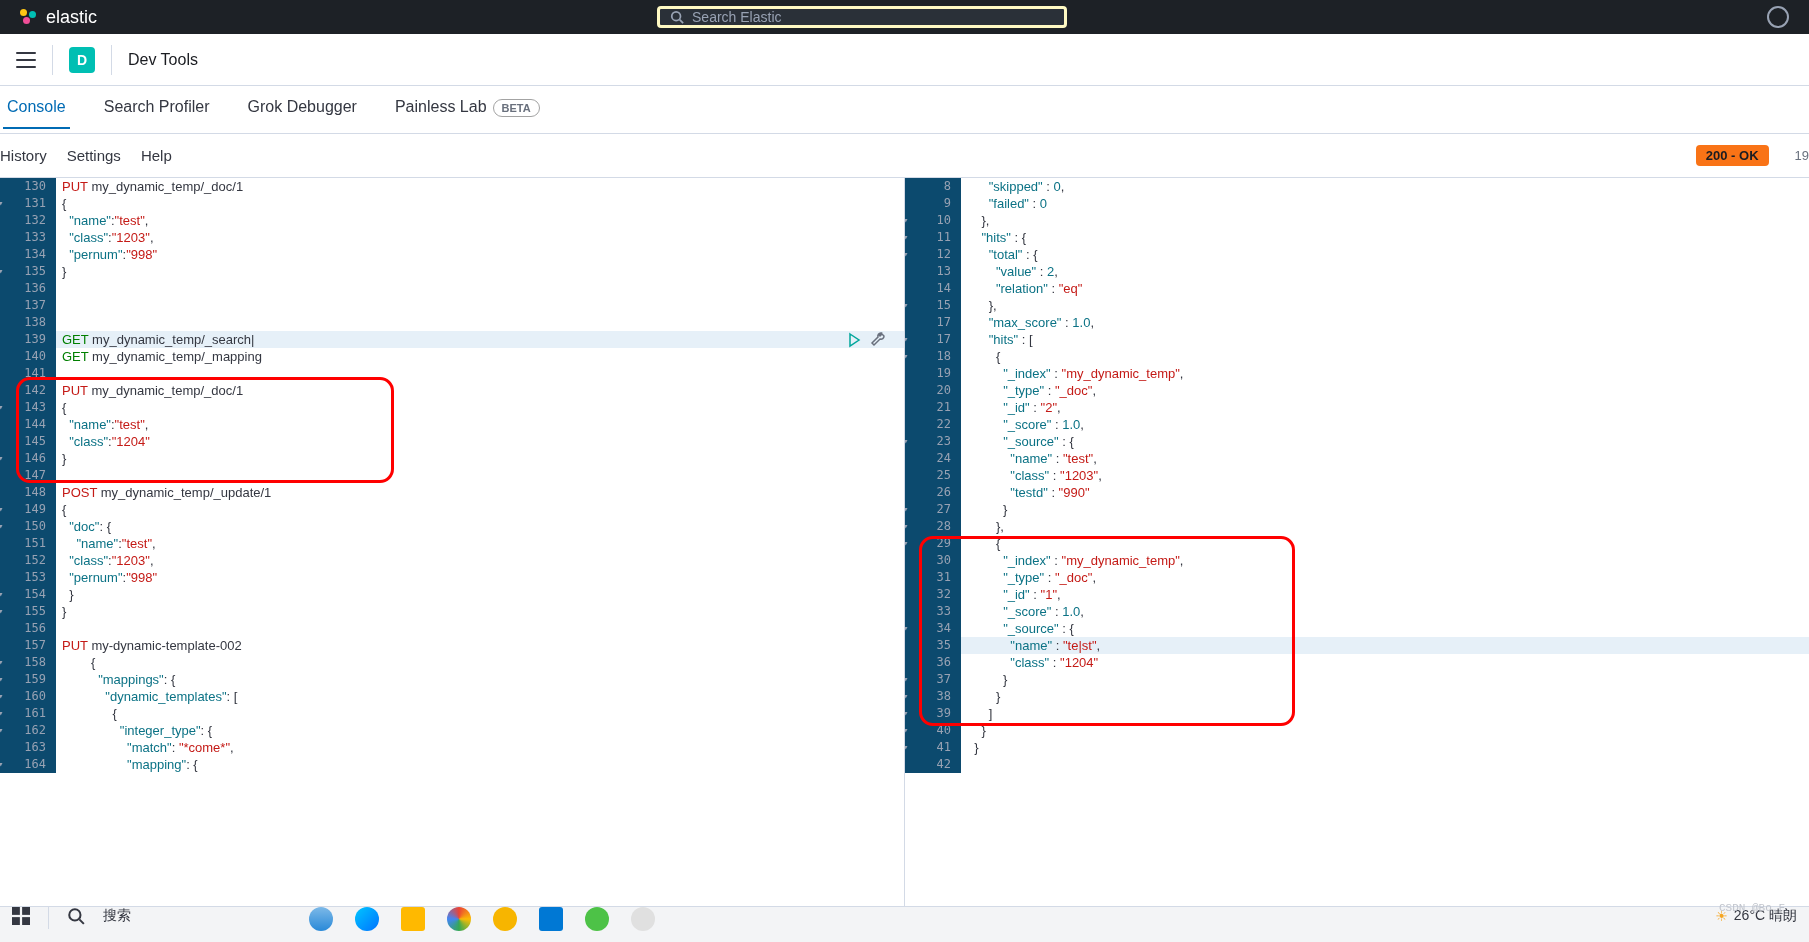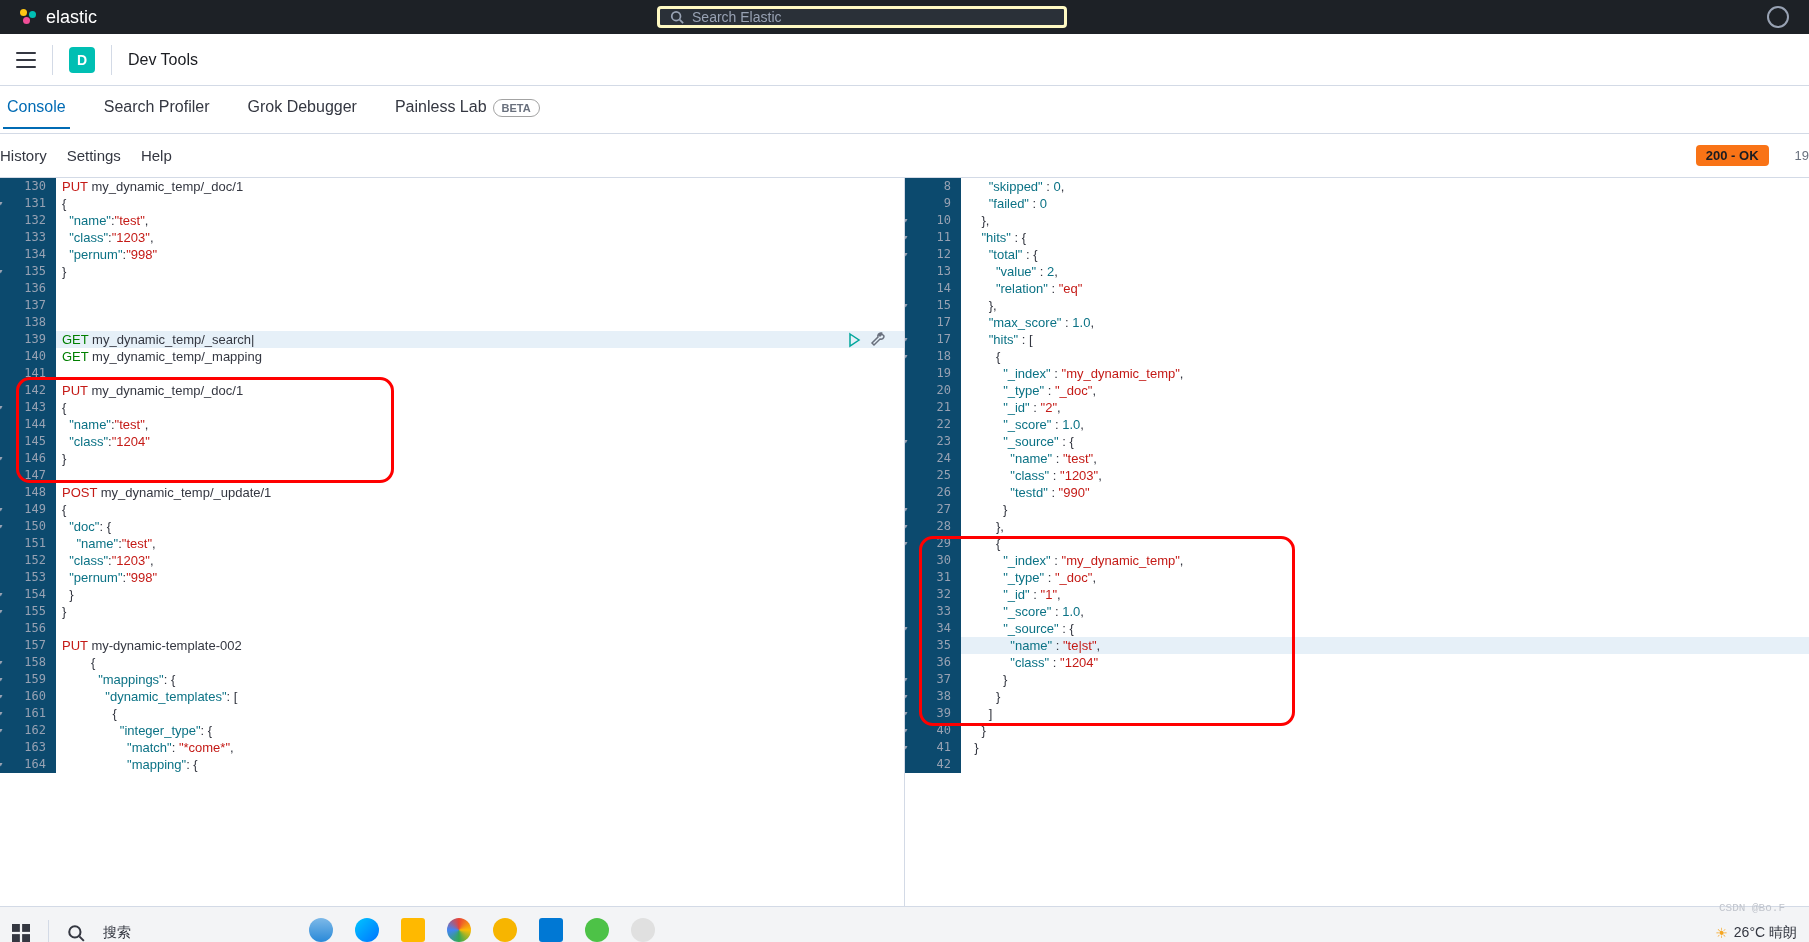--- a/index.html
+++ b/index.html
@@ -36,21 +36,21 @@
 .code .row { height:17px; }
 .m-put, .m-post { color:#c41a16; }
 .m-get { color:#007f00; }
 .str { color:#c41a16; }
 .num { color:#0b7285; }
 .key { color:#0b7285; }
 .highlight-line { background:#e6f0f8; position:absolute; left:0; right:0; height:17px; z-index:-1; }
 .redbox { position:absolute; border:3px solid #ff0000; border-radius:14px; z-index:5; pointer-events:none; }
 .action-icons { position:absolute; right:18px; display:flex; gap:8px; z-index:4; }
 .play-icon svg, .wrench-icon svg { width:16px; height:16px; }
-.taskbar { position:absolute; left:0; right:0; bottom:0; height:36px; background:#f3f4f6; border-top:1px solid #d3dae6; display:flex; align-items:flex-end; padding:0 12px; gap:18px; font-size:14px; color:#343741; }
+.taskbar { position:absolute; left:0; right:0; bottom:0; height:36px; background:#f3f4f6; border-top:1px solid #d3dae6; display:flex; align-items:flex-start; padding:0 12px; gap:18px; font-size:14px; color:#343741; }
 .tb-icon { width:24px; height:24px; border-radius:50%; }
 .watermark { position:absolute; right:24px; bottom:28px; color:#c0c4cc; font-size:11px; z-index:2;font-family:Liberation Mono, monospace; }
 .weather { margin-left:auto; display:flex; align-items:center; gap:6px; color:#343741; }
 </style>
 </head>
 <body>
 
 <div class="top-bar">
   <div class="logo">
     <div class="logo-dots">

